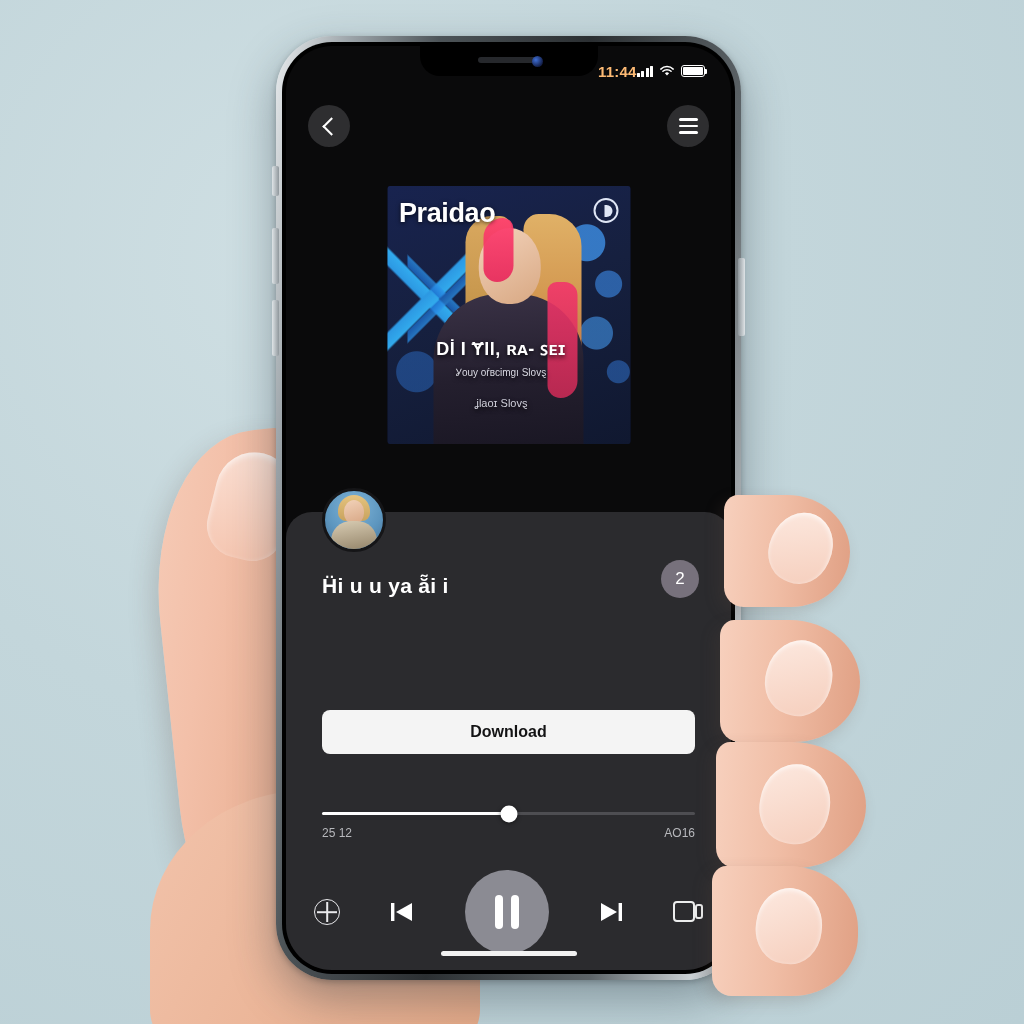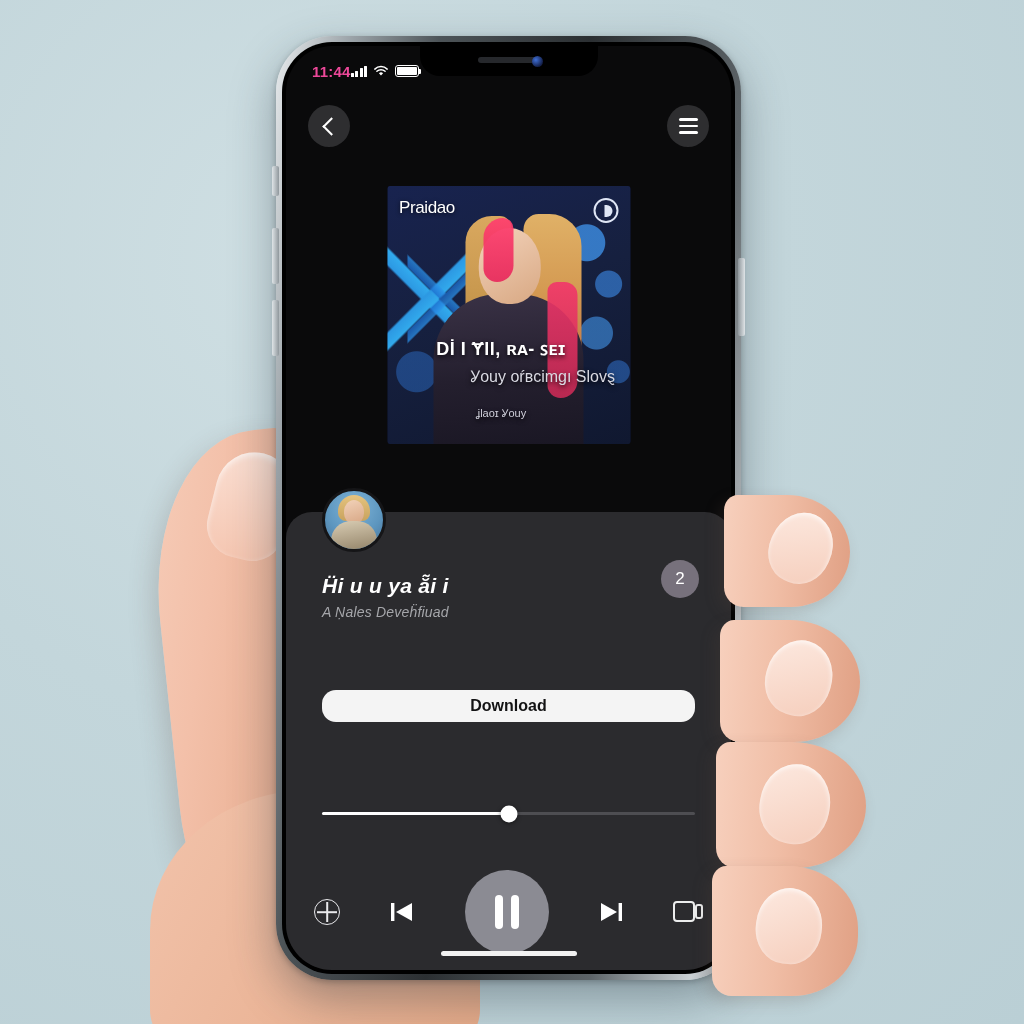--- a/index.html
+++ b/index.html
@@ -98,22 +98,22 @@
     width:62px;height:6px;border-radius:3px;background:#26282c;
   }
   #front-cam{
     position:absolute;left:112px;top:10px;width:11px;height:11px;border-radius:50%;
     background:radial-gradient(circle at 35% 35%,#3f6fd6,#14204a 70%);
   }
 
   
   #statusbar{
     position:absolute;top:0;left:0;right:0;height:44px;
-    display:flex;align-items:center;justify-content:flex-start;
-    padding:0 26px;box-sizing:border-box;color:#ec4899;z-index:7;
+    display:flex;align-items:center;justify-content:flex-end;
+    padding:0 26px;box-sizing:border-box;color:#fdba74;z-index:7;
   }
   #clock{font-size:15px;font-weight:bold;letter-spacing:.2px;padding-top:6px;}
   #status-icons{display:flex;align-items:center;gap:6px;padding-top:6px;}
   .bars{display:flex;align-items:flex-end;gap:1.5px;height:11px;}
   .bars i{display:block;width:3px;background:#fff;border-radius:.5px;}
   .bars i:nth-child(1){height:4px;}
   .bars i:nth-child(2){height:6px;}
   .bars i:nth-child(3){height:8.5px;}
   .bars i:nth-child(4){height:11px;}
   #battery{
@@ -193,37 +193,37 @@
     position:absolute;left:96px;top:32px;width:30px;height:64px;
     border-radius:26px 14px 22px 18px;
     background:linear-gradient(180deg,#ff3f6e,#e8295c);opacity:.92;
   }
   #hair-pink-r{
     position:absolute;left:160px;top:96px;width:30px;height:116px;
     border-radius:14px 20px 26px 20px;
     background:linear-gradient(180deg,#f2366a,#c82a55);opacity:.9;
   }
   #thumb-logo{
-    position:absolute;left:12px;top:12px;font-size:17px;font-weight:normal;
+    position:absolute;left:12px;top:12px;font-size:27px;font-weight:bold;
     color:#fff;letter-spacing:-.4px;text-shadow:0 1px 4px rgba(0,0,0,.7);
   }
   #thumb-badge{
     position:absolute;right:12px;top:12px;width:21px;height:21px;border-radius:50%;
     border:2px solid #dfe6f5;display:flex;align-items:center;justify-content:center;
   }
   #thumb-badge::after{
     content:"";width:8px;height:12px;border-radius:0 9px 9px 0;
     background:#dfe6f5;margin-left:5px;
   }
   #thumb-text{
     position:absolute;left:0;right:15px;top:150px;text-align:center;
     text-shadow:0 2px 5px rgba(0,0,0,.85);
   }
   #tt-main{font-size:18px;font-weight:bold;color:#fff;letter-spacing:.5px;}
-  #tt-sub{font-size:16px;color:#d9d9e2;margin-top:5px;text-align:right;}
+  #tt-sub{font-size:10px;color:#d9d9e2;margin-top:5px;}
   #tt-bottom{font-size:11px;color:#cfcfda;margin-top:18px;}
 
   
   #card{
     position:absolute;left:0;right:0;top:466px;bottom:0;
     background:#2b2b2e;border-radius:26px 26px 0 0;
   }
   #avatar{
     position:absolute;left:36px;top:-24px;width:64px;height:64px;border-radius:50%;
     background:radial-gradient(circle at 50% 28%,#7fb4d8 0%,#5d96bf 55%,#456f95 100%);
@@ -242,30 +242,30 @@
   #avatar-body{
     position:absolute;left:50%;transform:translateX(-50%);bottom:-4px;
     width:46px;height:32px;border-radius:20px 20px 0 0;
     background:linear-gradient(170deg,#d9cdb4,#8d7d62);
   }
   #count-badge{
     position:absolute;right:32px;top:48px;width:38px;height:38px;border-radius:50%;
     background:#77717c;color:#fff;display:flex;align-items:center;justify-content:center;
     font-size:17px;
   }
-  #meta{position:absolute;left:36px;top:62px;right:90px;font-style:italic;}
+  #meta{position:absolute;left:36px;top:62px;right:90px;}
   #title{font-size:21px;font-weight:bold;color:#fff;letter-spacing:.3px;}
   .sub{font-size:14px;color:#a5a6aa;margin-top:6px;letter-spacing:.2px;}
 
   
   #actions{position:absolute;left:36px;right:36px;top:178px;}
   .abtn{
-    height:32px;border-radius:14px;background:#f4f4f4;color:#131314;
+    height:44px;border-radius:8px;background:#f4f4f4;color:#131314;
     display:flex;align-items:center;justify-content:center;
-    font-size:16px;font-weight:bold;cursor:pointer;margin-bottom:14px;
+    font-size:16px;font-weight:bold;cursor:pointer;margin-bottom:14px;margin-top:20px;
   }
 
   
   #progress-area{position:absolute;left:36px;right:36px;top:300px;}
   #track{height:3px;background:#4e4e52;border-radius:2px;position:relative;}
   #track-fill{position:absolute;left:0;top:0;height:100%;width:50%;background:#fff;border-radius:2px;}
   #thumbdot{
     position:absolute;left:50%;top:50%;transform:translate(-50%,-50%);
     width:17px;height:17px;border-radius:50%;background:#fff;
     box-shadow:0 1px 4px rgba(0,0,0,.5);cursor:pointer;
@@ -372,47 +372,50 @@
         <div id="singer-hair-r"></div>
         <div id="singer-body"></div>
         <div id="singer-head"></div>
         <div id="hair-pink-l"></div>
         <div id="hair-pink-r"></div>
         <div id="thumb-logo">Praidao</div>
         <div id="thumb-badge"></div>
         <div id="thumb-text">
           <div id="tt-main">Dİ I Ɏll, ʀᴀ- ꜱᴇɪ</div>
           <div id="tt-sub">Ỿouy oŕʙcimgı Slovȿ</div>
-          <div id="tt-bottom">ʝlaoɪ Ỿouy</div>
+          <div id="tt-bottom">ʝlaoɪ Slovȿ</div>
         </div>
       </div>
 
       <div id="card">
 
         <div id="avatar">
           <div id="avatar-hair"></div>
           <div id="avatar-face"></div>
           <div id="avatar-body"></div>
         </div>
 
         <div id="count-badge">2</div>
 
         <div id="meta">
           <div id="title">Ḧi u u ya ẵi i</div>
-          <div class="sub">A Ṇales Deveḧfiuad</div>
         </div>
 
         <div id="actions">
           <div class="abtn">Download</div>
         </div>
 
         <div id="progress-area">
           <div id="track">
             <div id="track-fill" style="width: 50%;"></div>
             <div id="thumbdot" style="left: 50%;"></div>
+          </div>
+          <div id="times">
+            <span>25 12</span>
+            <span>AO16</span>
           </div>
         </div>
 
         <div id="controls">
           <div class="ctl">
             <div id="repeat-icon"></div>
           </div>
           <div class="ctl">
             <svg width="30" height="28" viewBox="0 0 30 28">
               <rect x="4" y="5" width="3.4" height="18" fill="#fff"></rect>

